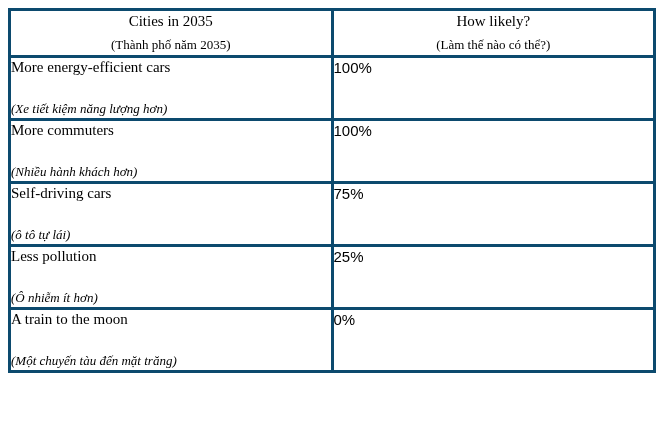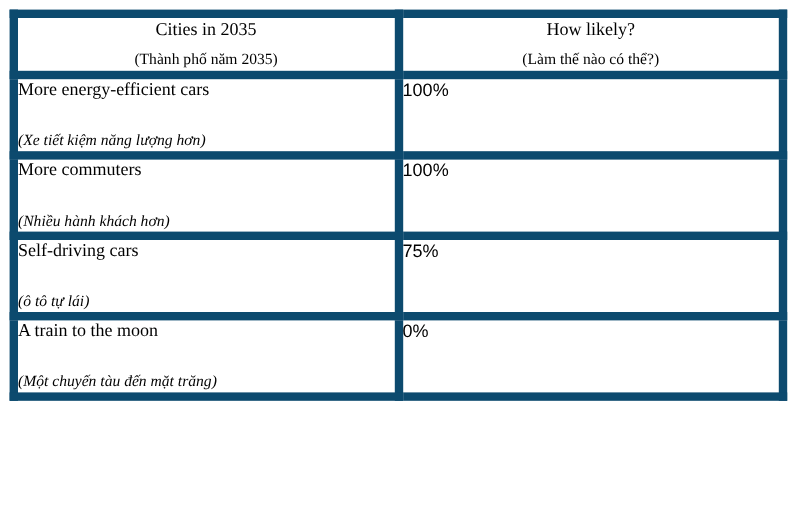--- a/index.html
+++ b/index.html
@@ -22,21 +22,21 @@
     box-sizing: border-box;
     padding: 8px 8px 8px 8px;
   }
   table.likelihood-table {
     border-collapse: collapse;
     width: 648px;
     margin: 0 auto;
     table-layout: fixed;
   }
   table.likelihood-table td {
-    border: 7px solid #0c4a6e;
+    border: 3px solid #0c4a6e;
     vertical-align: top;
     padding: 0;
   }
   .col-a { width: 50%; }
   .col-b { width: 50%; }
 
   
   .hdr-cell {
     text-align: center;
     padding: 6px 8px 8px 8px;
@@ -122,20 +122,29 @@
         <td class="body-cell">
           <div class="row-en">Self-driving cars</div>
           <div class="row-vi">(ô tô tự lái)</div>
         </td>
         <td class="body-cell">
           <div class="pct">75%</div>
         </td>
       </tr>
 
 
+      <tr>
+        <td class="body-cell">
+          <div class="row-en">Less pollution</div>
+          <div class="row-vi">(Ô nhiễm ít hơn)</div>
+        </td>
+        <td class="body-cell">
+          <div class="pct">25%</div>
+        </td>
+      </tr>
 
       <tr>
         <td class="body-cell">
           <div class="row-en">A train to the moon</div>
           <div class="row-vi">(Một chuyến tàu đến mặt trăng)</div>
         </td>
         <td class="body-cell">
           <div class="pct">0%</div>
         </td>
       </tr>

